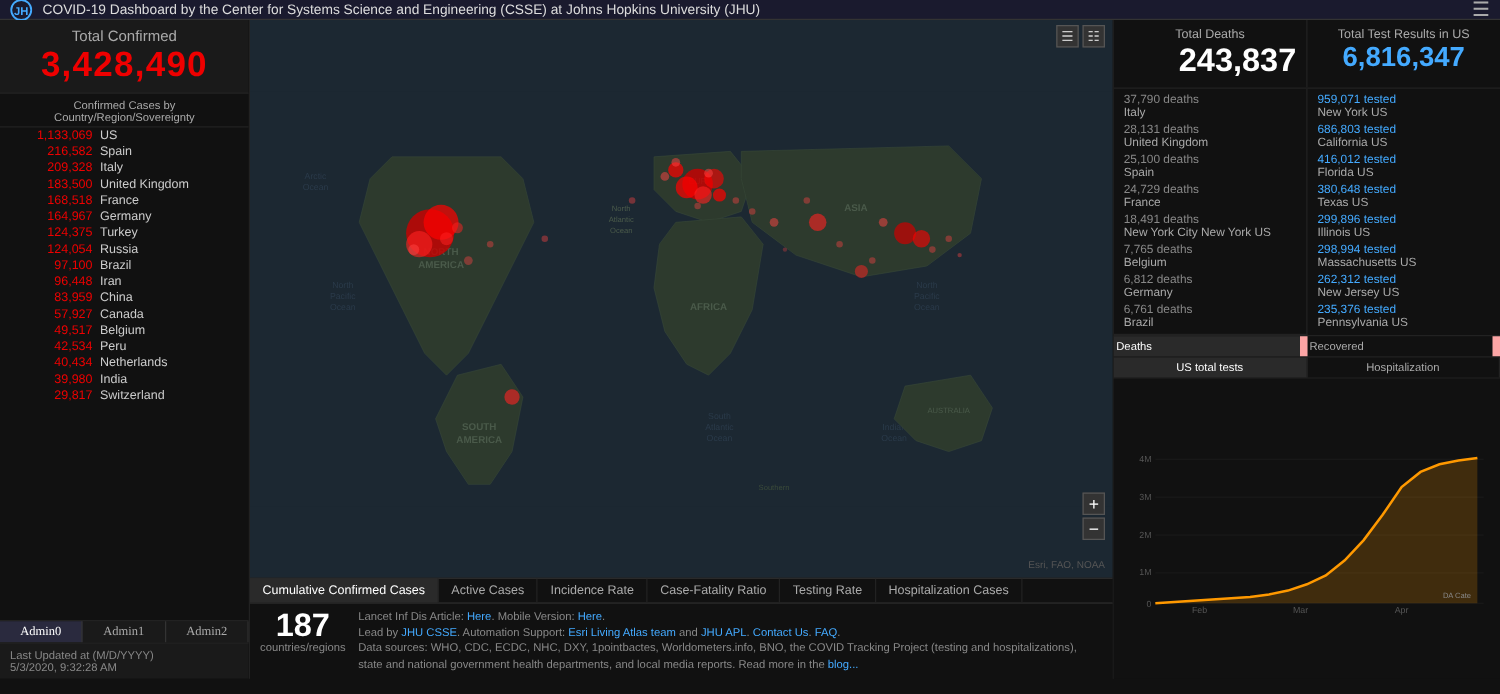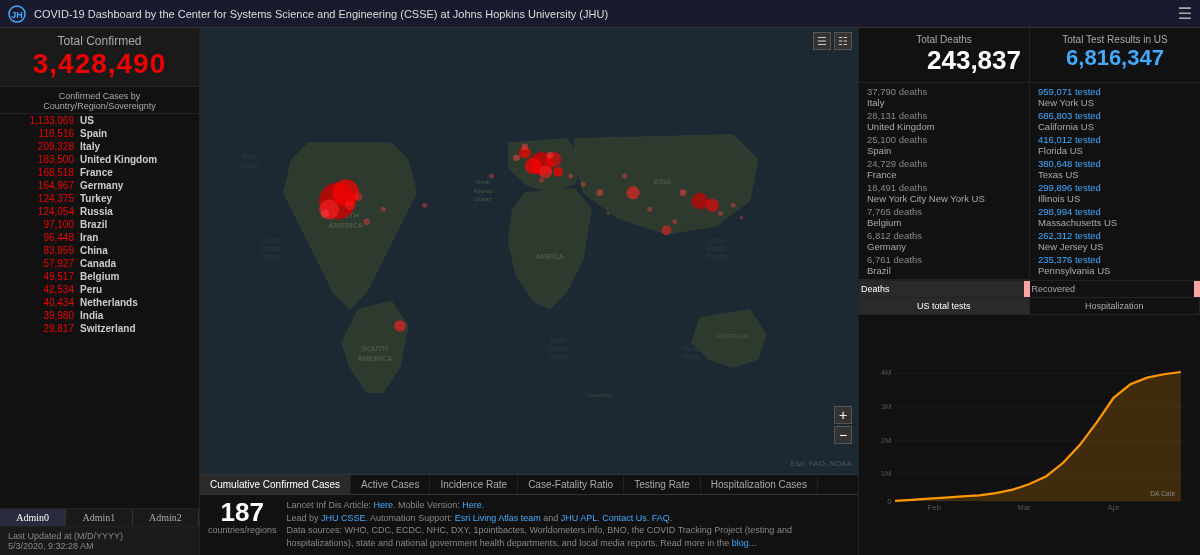--- a/index.html
+++ b/index.html
@@ -12,21 +12,21 @@
       height: 555px;
       overflow: hidden;
     }
 
     
     #header {
       background: #1a1a2e;
       display: flex;
       align-items: center;
       padding: 4px 8px;
-      height: 28px;
+      height: 16px;
       border-bottom: 1px solid #333;
     }
     #header .logo {
       width: 18px;
       height: 18px;
       margin-right: 8px;
       flex-shrink: 0;
     }
     #header .title {
       color: #ddd;
@@ -92,21 +92,20 @@
       font-size: 10px;
     }
     .country-count {
       color: #e00;
       min-width: 70px;
       text-align: right;
       padding-right: 6px;
     }
     .country-name {
       color: #ccc;
-      font-weight: bold;
     }
 
     .admin-tabs {
       display: flex;
       border-top: 1px solid #222;
       background: #1a1a1a;
     }
     .admin-tab {
       flex: 1;
       text-align: center;
@@ -194,21 +193,21 @@
     }
     .info-text {
       font-size: 9px;
       color: #888;
       line-height: 1.4;
       flex: 1;
     }
 
     
     #right-panel {
-      width: 342px;
+      width: 310px;
       display: flex;
       flex-direction: column;
       background: #111;
       border-left: 1px solid #222;
     }
 
     .right-top {
       display: flex;
       border-bottom: 1px solid #222;
     }
@@ -393,21 +392,21 @@
       <div class="total-confirmed-label">Total Confirmed</div>
       <div class="total-confirmed-value">3,428,490</div>
     </div>
     <div class="country-list-header">Confirmed Cases by<br>Country/Region/Sovereignty</div>
     <div class="country-list" id="country-list-container">
         <div class="country-item">
           <span class="country-count">1,133,069</span>
           <span class="country-name">US</span>
         </div>
         <div class="country-item">
-          <span class="country-count">110,516</span>
+          <span class="country-count">216,582</span>
           <span class="country-name">Spain</span>
         </div>
         <div class="country-item">
           <span class="country-count">209,328</span>
           <span class="country-name">Italy</span>
         </div>
         <div class="country-item">
           <span class="country-count">183,500</span>
           <span class="country-name">United Kingdom</span>
         </div>

